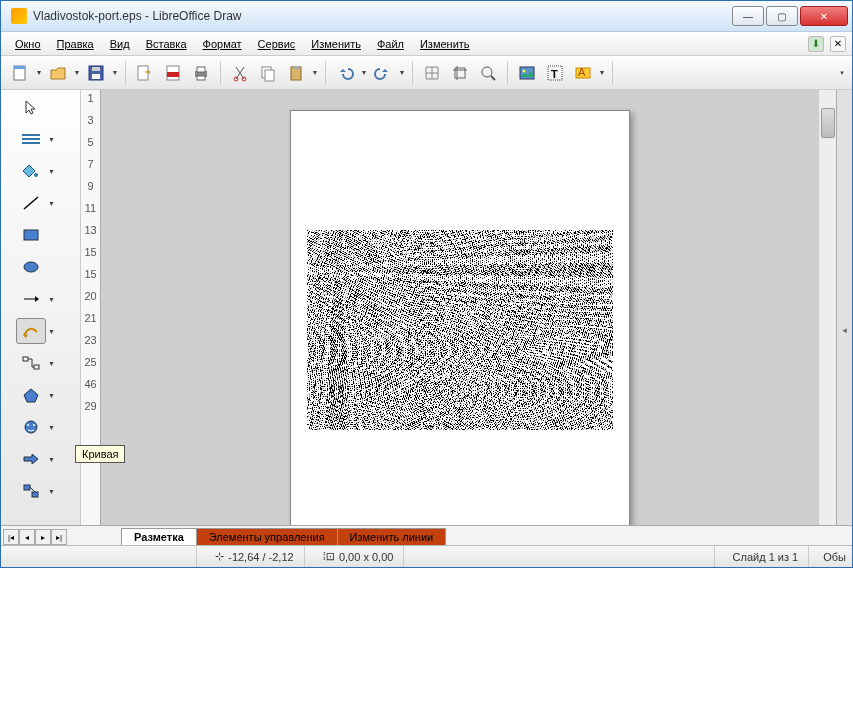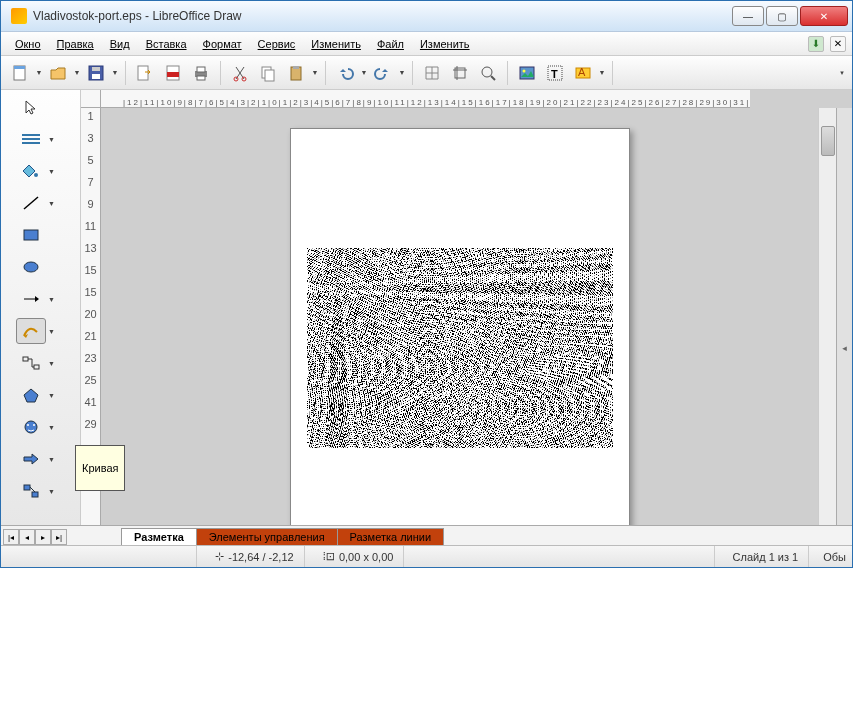--- a/index.html
+++ b/index.html
@@ -43,21 +43,21 @@
 .sb-thumb { width: 14px; height: 30px; margin: 18px auto; background: linear-gradient(#ddd,#bbb); border: 1px solid #999; border-radius: 2px; }
 .sidebar-toggle { width: 16px; background: #e1e1e1; border-left: 1px solid #aaa; display: flex; align-items: center; justify-content: center; font-size: 9px; color: #666; }
 .bottom-scroll { height: 18px; background: #eee; border-top: 1px solid #ccc; display: flex; align-items: center; }
 .tabbar { height: 20px; background: #f3f3f3; border-top: 1px solid #aaa; display: flex; align-items: flex-end; padding-left: 120px; gap: 0; }
 .tab { padding: 2px 12px; border: 1px solid #999; border-bottom: none; background: #c2410c; font-size: 11px; margin-right: -1px; }
 .tab.active { background: #fff; font-weight: bold; }
 .nav-btns { position: absolute; display: flex; gap: 0; margin-left: -118px; }
 .nav-b { width: 16px; height: 16px; border: 1px solid #aaa; background: #f0f0f0; font-size: 8px; display: flex; align-items: center; justify-content: center; }
 .statusbar { height: 22px; background: linear-gradient(#f6f6f6,#e5e5e5); border-top: 1px solid #bbb; display: flex; align-items: center; font-size: 11px; color: #333; padding: 0 6px; gap: 14px; }
 .status-cell { display: flex; align-items: center; gap: 4px; border-right: 1px solid #ccc; padding: 0 10px 0 4px; height: 100%; }
-.tooltip { position: absolute; left: 74px; top: 444px; background: #ffffe1; border: 1px solid #555; padding: 16px 6px; font-size: 11px; z-index: 100; }
+.tooltip { position: absolute; left: 74px; top: 444px; background: #ffffe1; border: 1px solid #555; padding: 2px 6px; font-size: 11px; z-index: 100; }
 svg { display: block; }
 </style>
 </head>
 <body>
 
 <div class="window">
 
   <div class="titlebar">
     <span class="title-icon"></span>
     <span class="title-text">Vladivostok-port.eps - LibreOffice Draw</span>
@@ -321,40 +321,36 @@
               <rect x="3" y="3" width="6" height="5" fill="#4a7fd0" stroke="#234"></rect>
               <rect x="11" y="10" width="6" height="5" fill="#4a7fd0" stroke="#234"></rect>
               <line x1="9" y1="5" x2="14" y2="10" stroke="#234"></line>
             </svg>
           </div>
           <span class="drop">▼</span>
         </div>
     </div>
 
     <div class="ruler-area">
-      <div style="display:flex;">
-        <div style="width:20px;height:18px;background:#f7f7f7;border-right:1px solid #aaa;border-bottom:1px solid #aaa;"></div>
-        <div class="ruler-h">|12|11|10|9|8|7|6|5|4|3|2|1|0|1|2|3|4|5|6|7|8|9|10|11|12|13|14|15|16|17|18|19|20|21|22|23|24|25|26|27|28|29|30|31|</div>
-      </div>
       <div class="ruler-row">
         <div class="ruler-v">
           <span>1</span>
             <span>3</span>
             <span>5</span>
             <span>7</span>
             <span>9</span>
             <span>11</span>
             <span>13</span>
             <span>15</span>
             <span>15</span>
             <span>20</span>
             <span>21</span>
             <span>23</span>
             <span>25</span>
-            <span>41</span>
+            <span>46</span>
             <span>29</span>
         </div>
         <div class="canvas-wrap">
           <div class="page">
             <div class="noise-img"></div>
           </div>
         </div>
         <div class="right-scroll">
             <div class="sb-thumb"></div>
           </div>
@@ -369,21 +365,21 @@
 
   <div class="tabbar" style="position:relative;">
     <div class="nav-btns">
       <div class="nav-b">|◂</div>
       <div class="nav-b">◂</div>
       <div class="nav-b">▸</div>
       <div class="nav-b">▸|</div>
     </div>
     <div class="tab active">Разметка</div>
     <div class="tab">Элементы управления</div>
-    <div class="tab">Разметка линии</div>
+    <div class="tab">Изменить линии</div>
   </div>
 
   <div class="statusbar">
     <div class="status-cell" style="width:190px;"></div>
     <div class="status-cell">
       <span>⊹</span>
       <span>-12,64 / -2,12</span>
     </div>
     <div class="status-cell">
       <span>⁞⊡</span>

